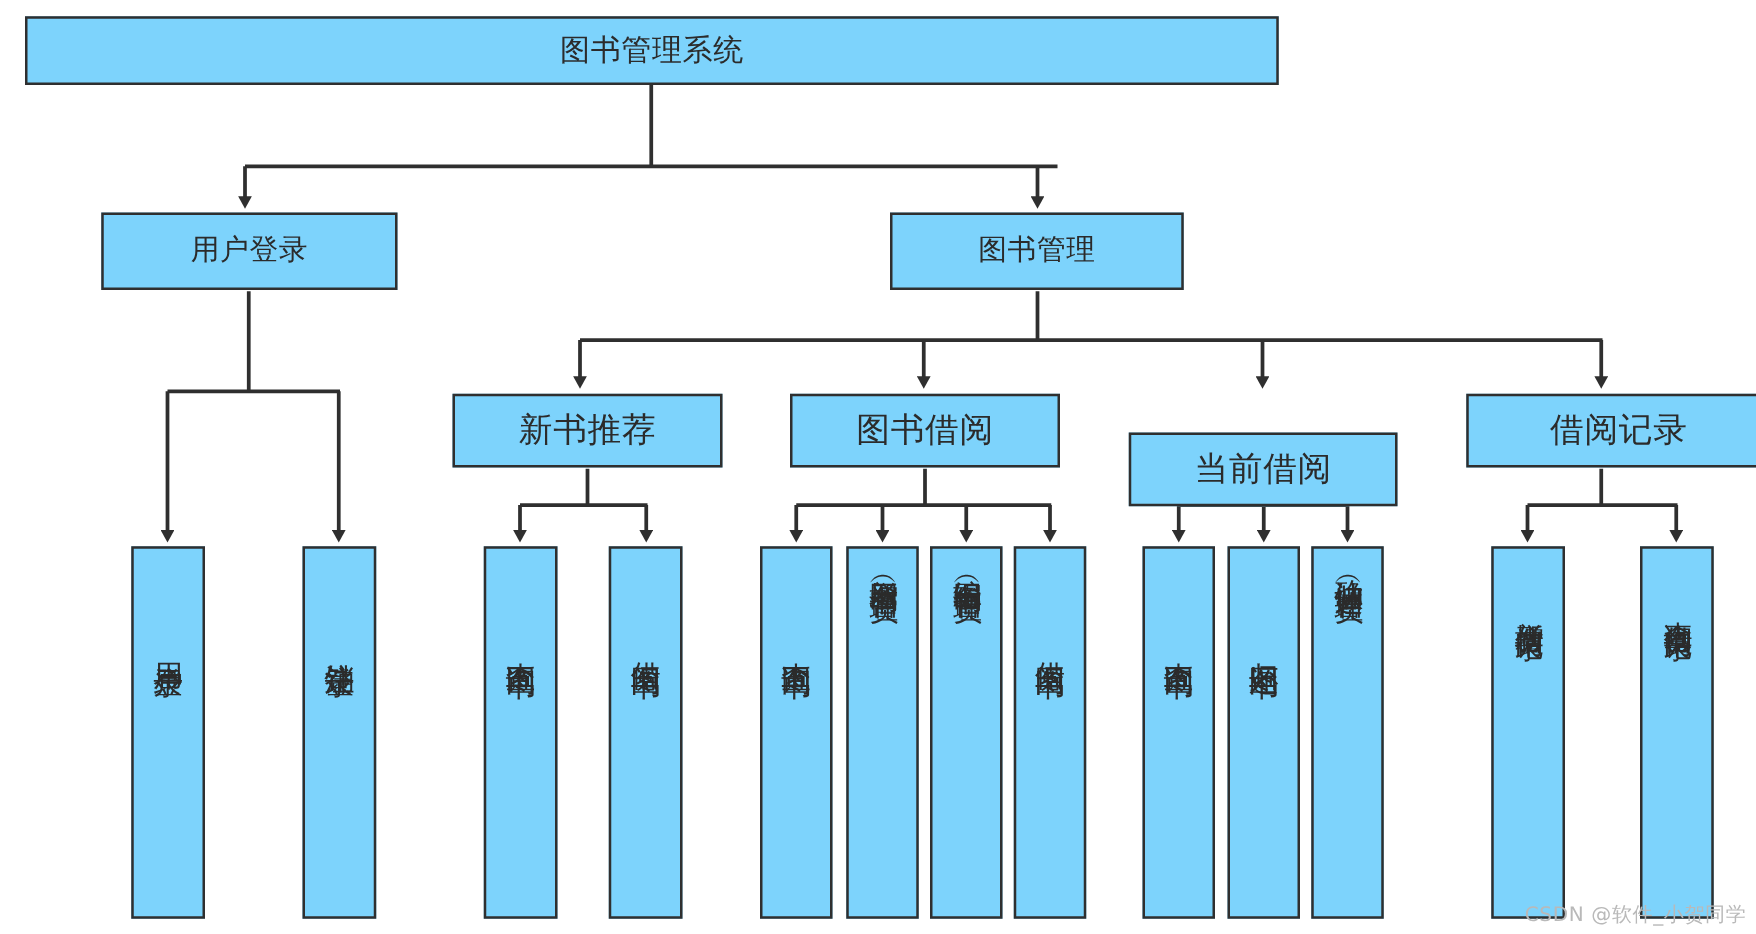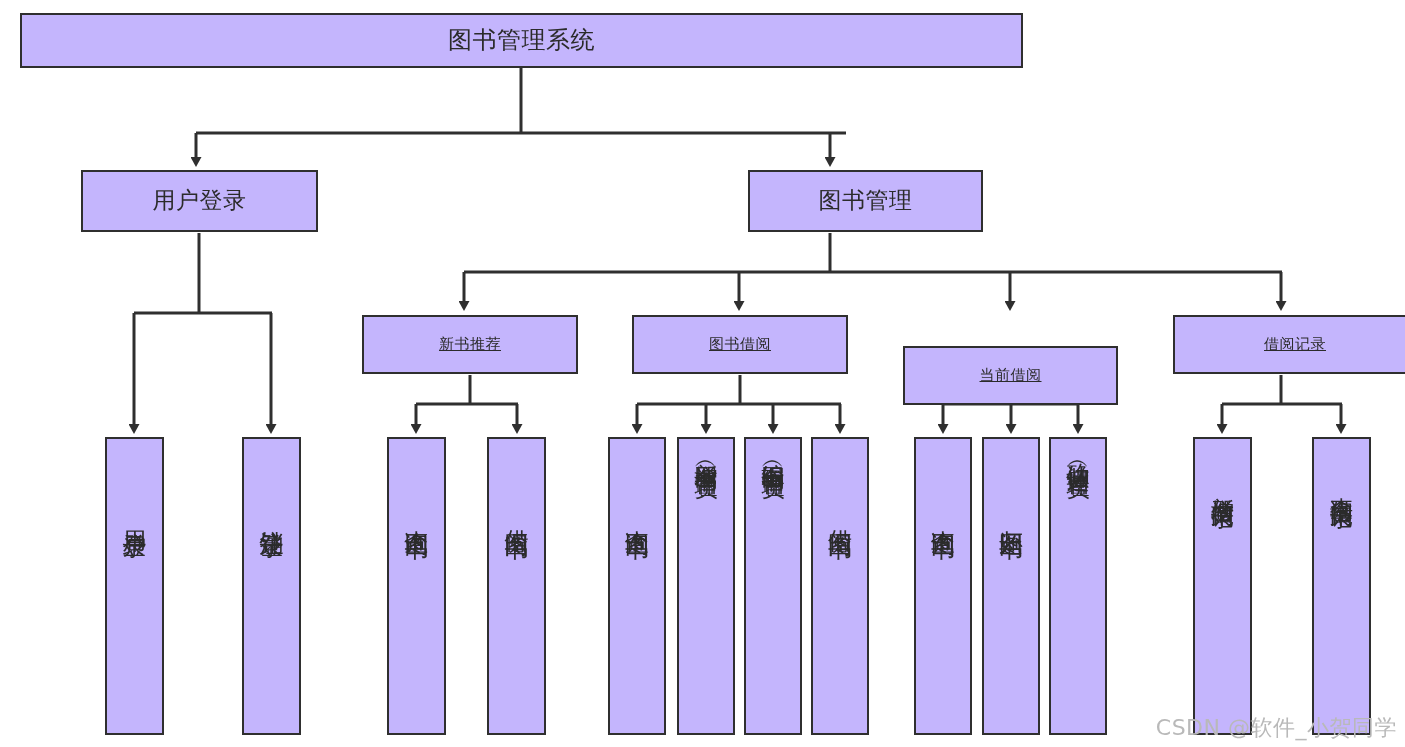--- a/index.html
+++ b/index.html
@@ -22,56 +22,56 @@
     position: absolute;
     left: 0;
     top: 0;
     width: 1405px;
     height: 747px;
     pointer-events: none;
   }
   .node {
     position: absolute;
     box-sizing: border-box;
-    background: #c4b5fd;
+    background: #7dd3fc;
     border: 2.5px solid #2f2f2f;
     display: flex;
     align-items: center;
     justify-content: center;
     overflow: hidden;
   }
   .node .label {
     color: #2b2b2b;
     text-align: center;
     line-height: 1.18;
     letter-spacing: 0.5px;
     white-space: nowrap;
   }
   .node-root .label { font-size: 24px; }
   .node-l2 .label   { font-size: 23px; }
-  .node-l3 .label   { font-size: 15px; text-decoration: underline; }
+  .node-l3 .label   { font-size: 27px; }
   .node-leaf {
     align-items: flex-start;
     justify-content: center;
     padding-top: 4px;
   }
   .node-leaf .label {
     writing-mode: vertical-rl;
     text-orientation: upright;
     font-size: 24px;
     line-height: 1.0;
     letter-spacing: 2px;
     white-space: nowrap;
   }
   .node-leaf.tall .label { font-size: 23px; }
   .watermark {
     position: absolute;
     right: 8px;
     bottom: 4px;
-    font-size: 22px;
+    font-size: 16px;
     color: #b9b9b9;
     letter-spacing: 0.5px;
     white-space: nowrap;
     user-select: none;
   }
 </style>
 </head>
 <body>
 
 <div id="canvas">
@@ -127,21 +127,21 @@
   </svg>
 
   <div class="node node-root" style="left:20px; top:13px; width:1003px; height:55px;">
     <span class="label">图书管理系统</span>
   </div>
 
   <div class="node node-l2" style="left:81px; top:170px; width:237px; height:62px;">
     <span class="label">用户登录</span>
   </div>
 
-  <div class="node node-l2" style="left:712px; top:170px; width:235px; height:62px;margin-left:36px;">
+  <div class="node node-l2" style="left:712px; top:170px; width:235px; height:62px;">
     <span class="label">图书管理</span>
   </div>
 
   <div class="node node-l3" style="left:362px; top:315px; width:216px; height:59px;">
     <span class="label">新书推荐</span>
   </div>
 
   <div class="node node-l3" style="left:632px; top:315px; width:216px; height:59px;align-items:center;">
     <span class="label">图书借阅</span>
   </div>

